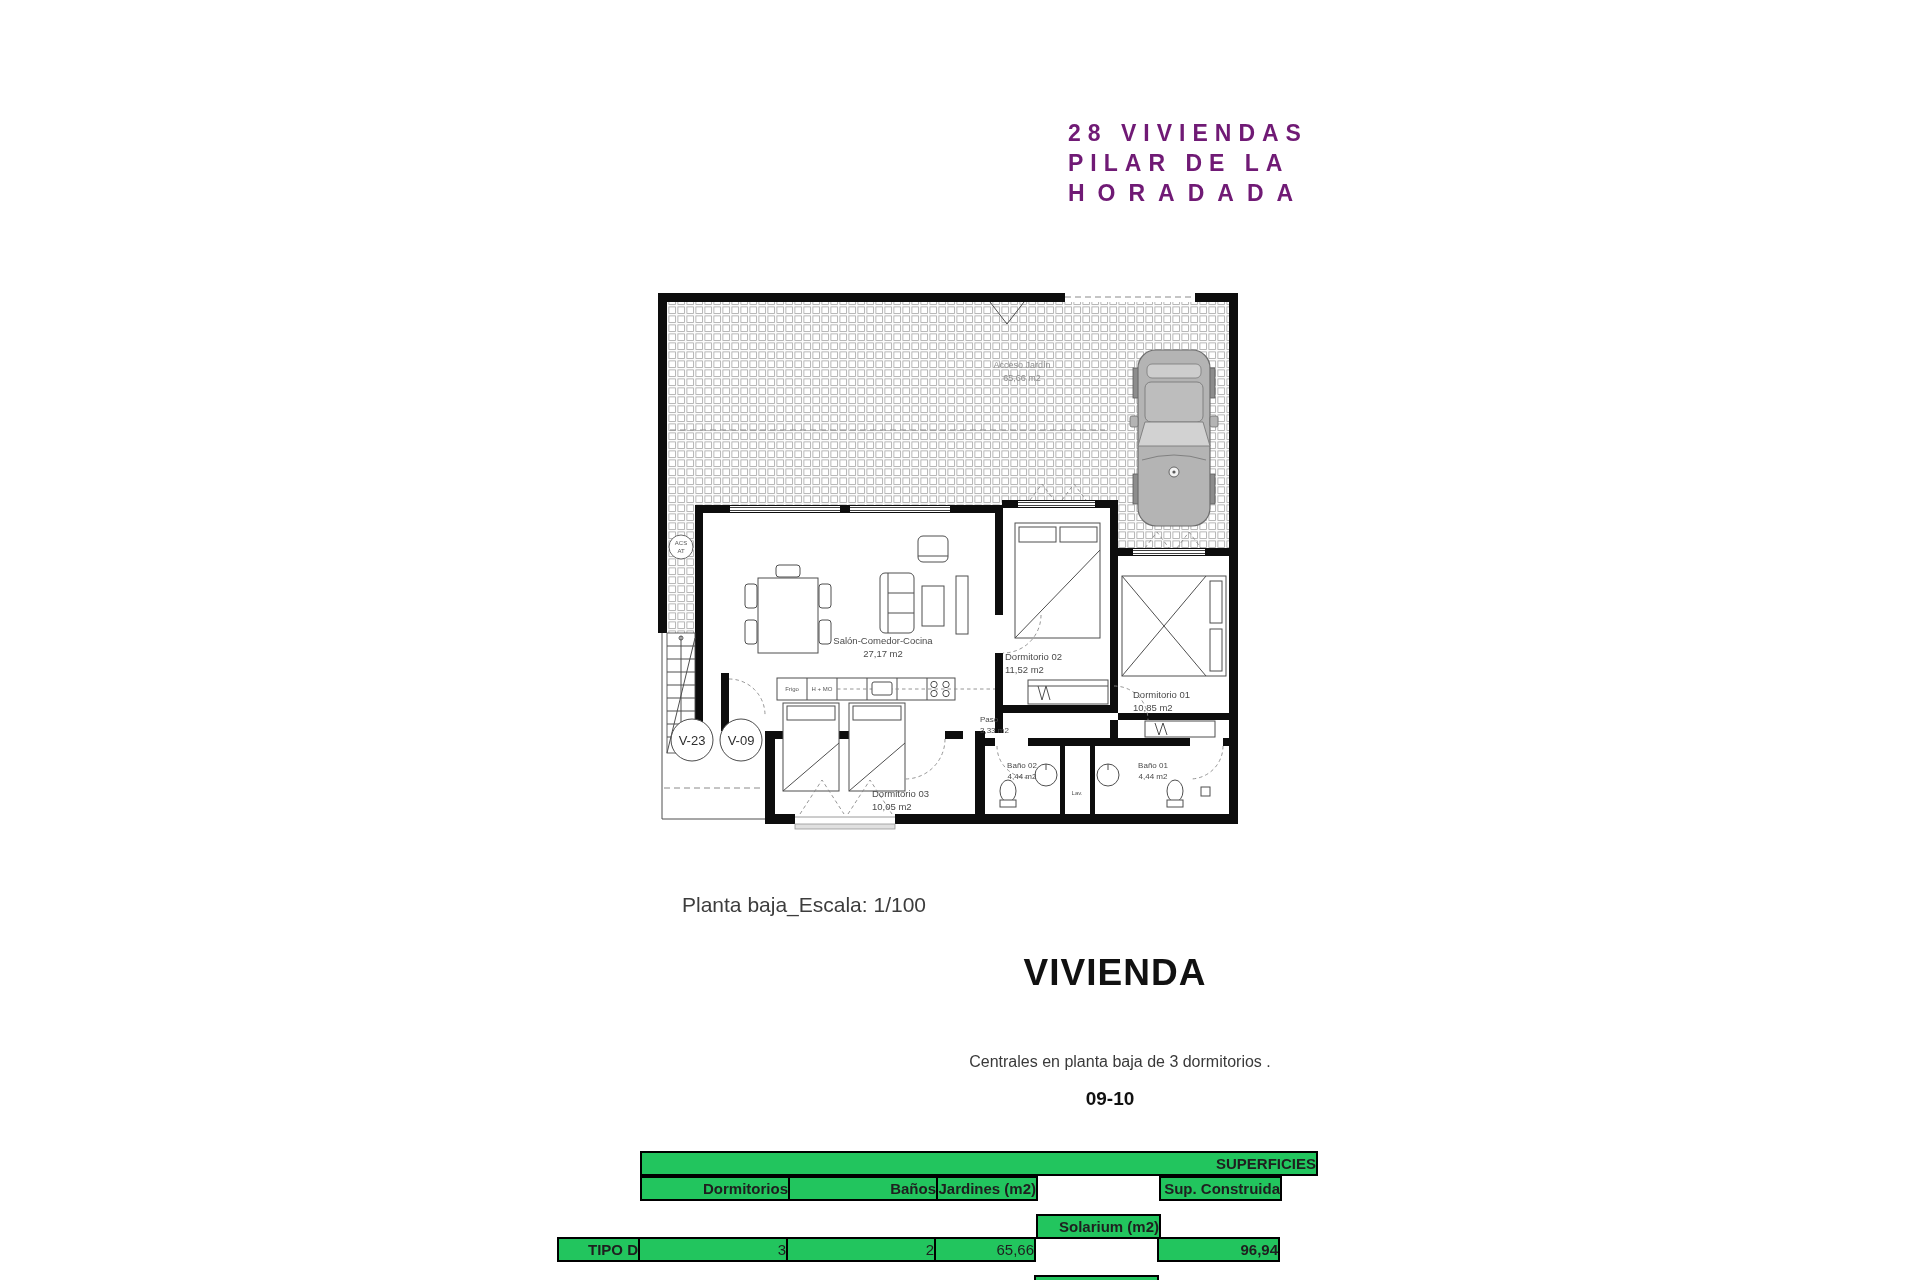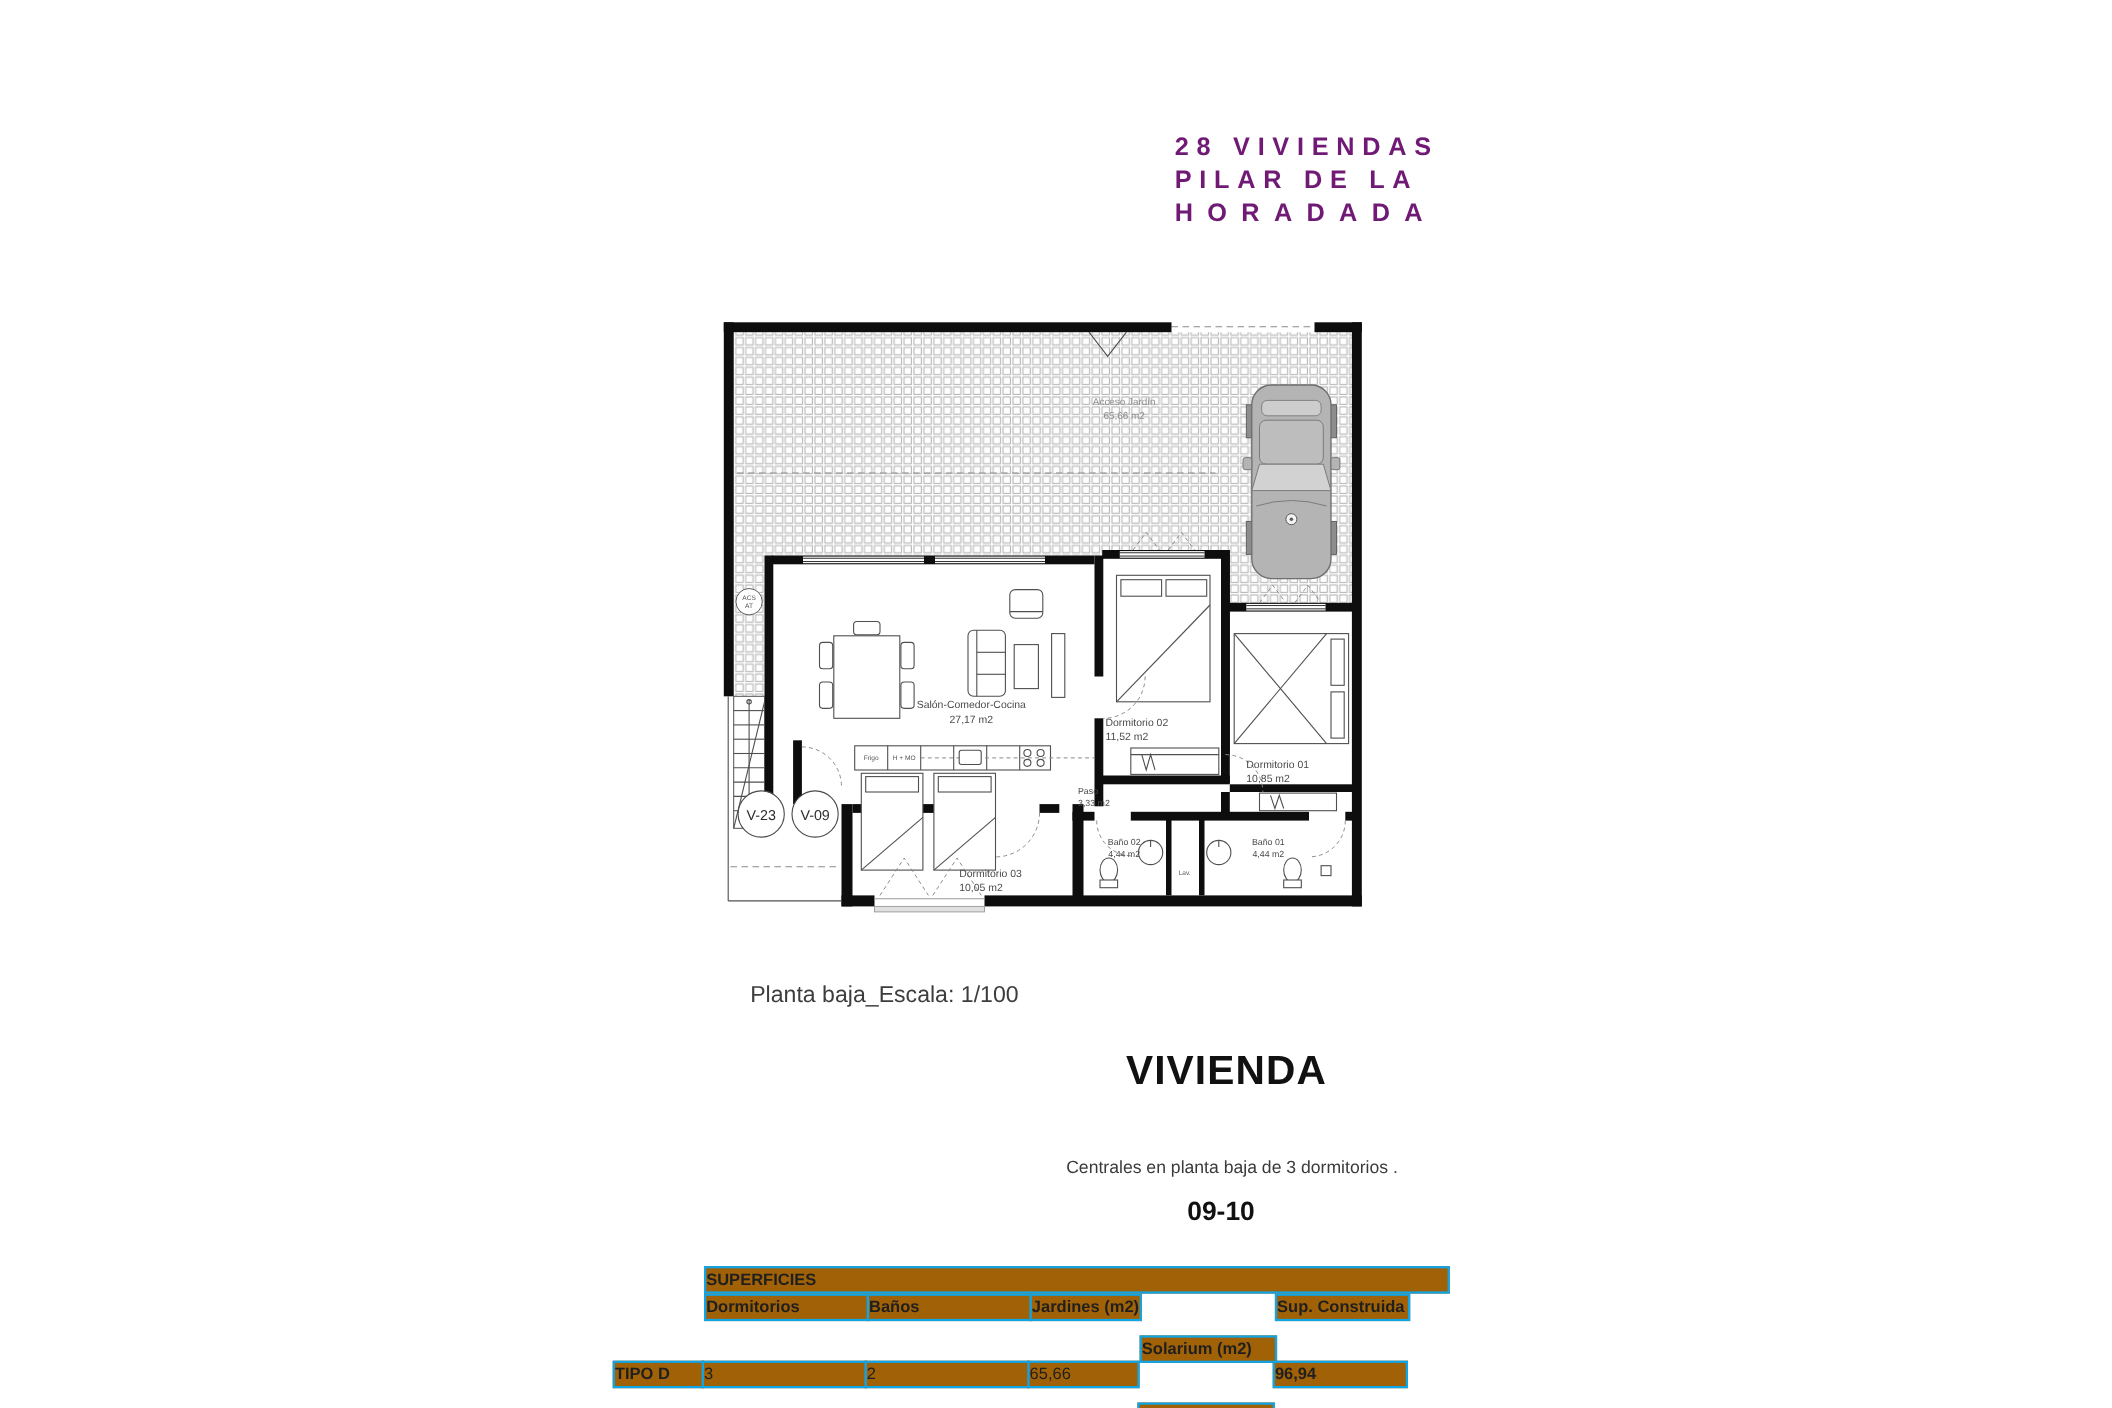--- a/index.html
+++ b/index.html
@@ -10,26 +10,26 @@
   .title-line{font-size:23px;font-weight:700;letter-spacing:7px;line-height:30px;color:#701a75;white-space:nowrap;}
   .title-line.l3{letter-spacing:13px;}
   
   #plan-caption{position:absolute;left:682px;top:893px;font-size:21px;color:#3d3d3d;}
   
   #section{position:absolute;left:950px;top:952px;width:330px;text-align:center;}
   #section .h1{font-size:37px;font-weight:800;letter-spacing:1px;color:#111;}
   #section .h2{margin-top:6px;font-size:26px;font-weight:700;color:#161616;}
   #section .h2 .letter{font-size:35px;font-weight:700;vertical-align:-2px;}
   #desc{position:absolute;left:960px;top:1053px;width:320px;text-align:center;font-size:16px;color:#3a3a3a;}
-  #units{position:absolute;left:950px;top:1088px;width:320px;text-align:center;font-size:24px;font-weight:700;color:#111;}
+  #units{position:absolute;left:950px;top:1088px;width:320px;text-align:center;font-size:19px;font-weight:700;color:#111;}
   
   #surf-table{position:absolute;left:557px;top:1153px;font-size:15px;}
   .trow{display:flex;}
-  .tcell{box-sizing:border-box;border:2px solid #0ea5e9;margin-left:-2px;margin-top:-2px;
-         height:25px;line-height:21px;text-align:left;background:#a16207;}
+  .tcell{box-sizing:border-box;border:2px solid #000000;margin-left:-2px;margin-top:-2px;
+         height:25px;line-height:21px;text-align:right;background:#22c55e;}
   .tcell.first{margin-left:0;}
   .spacer{box-sizing:border-box;height:25px;border:none;background:transparent;}
   .bold{font-weight:700;}
   .c0{width:83px;} .c1{width:150px;} .c2{width:150px;} .c3{width:102px;} .c4{width:125px;margin-top:36px;} .c5{width:123px;}
   .cwide{width:678px;}
   
   #plan-wrap{position:absolute;left:650px;top:288px;width:600px;height:545px;}
   svg{font-family:"Liberation Sans", sans-serif;}
   svg text{fill:#4a4a4a;}
   .room-label{font-size:9.5px;}

